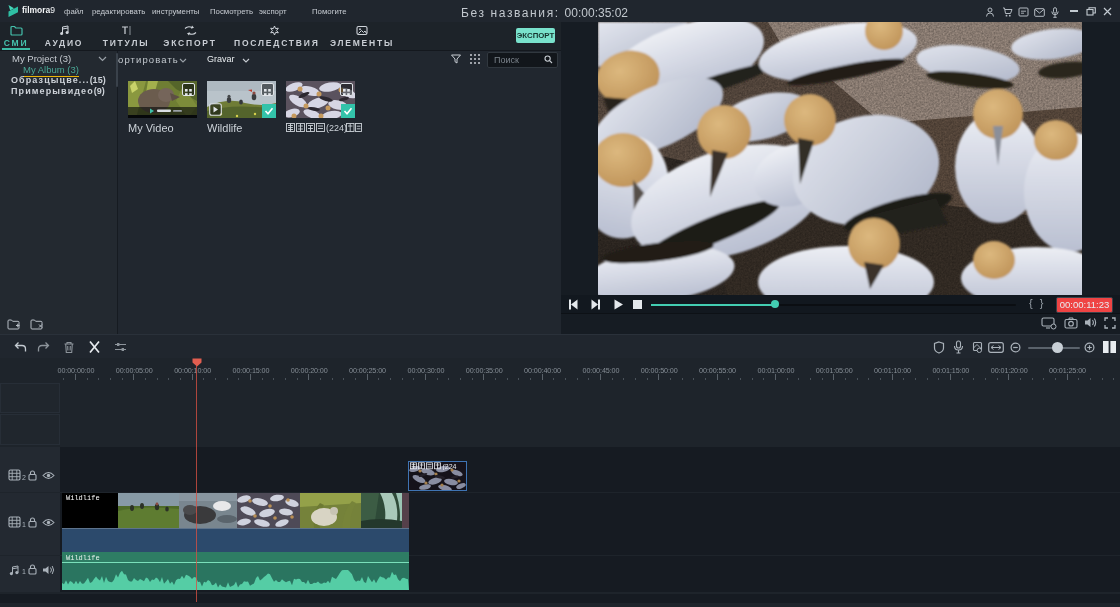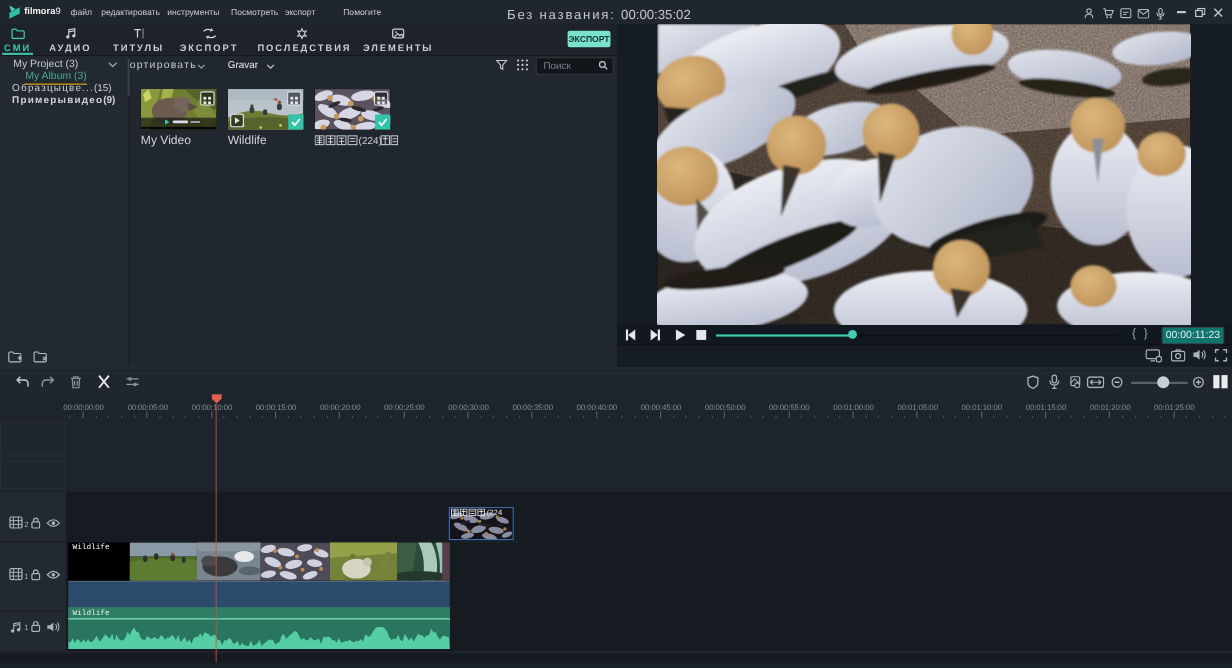--- a/index.html
+++ b/index.html
@@ -23,21 +23,21 @@
   #searchbox{position:absolute;left:487px;top:52px;width:69px;height:14px;background:#12161b;border:1px solid #31383f;border-radius:2px}
   .thumb{position:absolute;top:81px;width:69px;height:37px;background:#000;overflow:hidden}
   .thumblabel{position:absolute;top:122px;font-size:11px;color:#ccd2d8}
   .gridicon{position:absolute;right:2px;top:2px;width:11px;height:11px;border:1px solid #dfe3e7;border-radius:2px;background:rgba(10,12,14,.55)}
   .tealcheck{position:absolute;right:0;bottom:0;width:14px;height:14px;background:#33c3aa}
   
   #preview{position:absolute;left:561px;top:22px;width:559px;height:312px;background:#161c23}
   #videoarea{position:absolute;left:598px;top:22px;width:484px;height:273px;background:#000}
   #ctrlrow{position:absolute;left:561px;top:295px;width:559px;height:18px;background:#12181f}
   #ctrlrow2{position:absolute;left:561px;top:313px;width:559px;height:21px;background:#161c23;border-top:1px solid #0d1116}
-  #timecode{position:absolute;left:1056px;top:297px;width:55px;height:14px;background:#0f766e;border:1px solid #3a424b;color:#e8ecef;font-size:9.5px;text-align:center;line-height:14px;border-radius:2px}
+  #timecode{position:absolute;left:1056px;top:297px;width:55px;height:14px;background:#ef4444;border:1px solid #3a424b;color:#e8ecef;font-size:9.5px;text-align:center;line-height:14px;border-radius:2px}
   
   #toolbar{position:absolute;left:0;top:334px;width:1120px;height:24px;background:#20262e;border-top:1px solid #2a313a;border-bottom:1px solid #14181e}
   
   #timeline{position:absolute;left:0;top:358px;width:1120px;height:249px;background:#1e242b}
   #ruler{position:absolute;left:0;top:358px;width:1120px;height:25px;background:#1e242b}
   .rlabel{position:absolute;top:366px;font-size:7.2px;color:#868e96;white-space:nowrap;letter-spacing:-0.1px}
   .lane{position:absolute;left:0;width:1120px;background:#161b22}
   .lanehead{position:absolute;left:0;width:60px;background:#232931}
   
   #clip2{position:absolute;left:408px;top:461px;width:59px;height:30px;background:#0d1014;border:1px solid #3f74b3;box-sizing:border-box;overflow:hidden}
@@ -112,21 +112,21 @@
     <div class="lbl">ЭЛЕМЕНТЫ</div>
   </div>
   <div id="exportbtn">ЭКСПОРТ</div>
 
   <div id="treepanel"></div>
   <div class="abs" style="left:12px;top:53px;font-size:9.5px;color:#c6cbd1">My Project (3)</div>
   <svg class="abs" style="left:98px;top:56px" width="9" height="6" viewBox="0 0 9 6">
       <path d="M1 1 L4.5 4.5 L8 1" fill="none" stroke="#9aa1a8" stroke-width="1.2"></path>
     </svg>
   <div class="abs" style="left:23px;top:64px;font-size:9.5px;color:#4aa795;border-bottom:1px solid #eab308;padding-bottom:1px">My Album (3)</div>
-  <div class="abs" style="left:11px;top:75px;font-size:9px;color:#cdd2d8;letter-spacing:1.1px;font-weight:normal">Образцыцве...<span style="letter-spacing:0">(15)</span></div>
+  <div class="abs" style="left:11px;top:75px;font-size:9px;color:#cdd2d8;letter-spacing:1.1px;font-weight:bold">Образцыцве...<span style="letter-spacing:0">(15)</span></div>
   <div class="abs" style="left:11px;top:86px;font-size:9px;color:#cdd2d8;letter-spacing:1.1px;font-weight:bold">Примерывидео<span style="letter-spacing:0">(9)</span></div>
 
   <div class="abs" style="left:116px;top:53px;width:2px;height:34px;background:#3a424b;border-radius:1px"></div>
 
   <div id="mediapanel"></div>
   <div class="abs" style="left:118px;top:54px;font-size:9.5px;color:#c3c9cf;letter-spacing:1.1px">ортировать</div>
   <svg class="abs" style="left:179px;top:58px" width="8" height="5" viewBox="0 0 8 5">
       <path d="M1 1 L4 4 L7 1" fill="none" stroke="#9aa1a8" stroke-width="1.1"></path>
     </svg>
   <div class="abs" style="left:207px;top:54px;font-size:9px;color:#e8ecef;font-weight:normal">Gravar</div>

